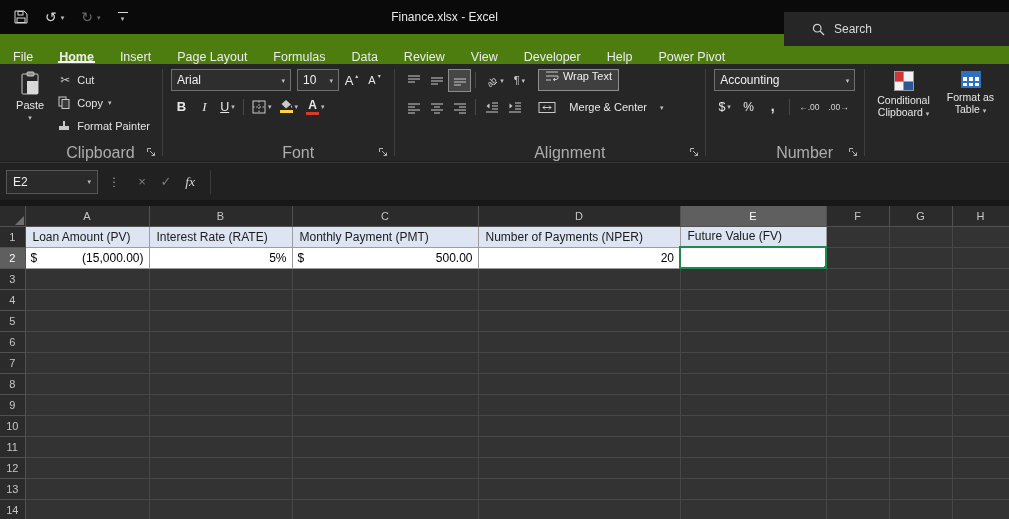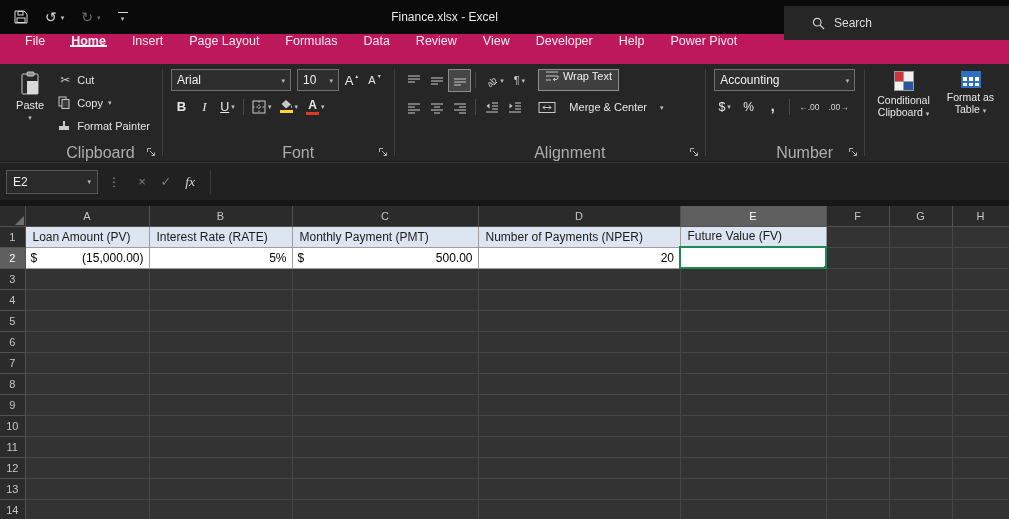--- a/index.html
+++ b/index.html
@@ -21,24 +21,24 @@
 
   
   .title-bar{height:34px;background:#0a0a0a;display:flex;align-items:center;position:relative;padding-left:14px;}
   .qat{display:flex;align-items:center;gap:17px;z-index:2;}
   .tb-btn{display:flex;align-items:center;gap:4px;color:#d9d9d9;font-size:14px;line-height:1;}
   .tb-btn.disabled{color:#6b6b6b;}
   .tb-btn.disabled .dd{color:#6b6b6b;}
   .qat-line{display:flex;flex-direction:column;align-items:center;line-height:1;}
   .qat-line .bar{width:10px;height:1px;background:#d9d9d9;margin-bottom:2px;}
   .tb-title{position:absolute;left:0;right:120px;text-align:center;color:#e8e8e8;font-size:12px;pointer-events:none;}
-  .search-box{position:absolute;right:0;top:6px;width:225px;height:34px;background:#262626;display:flex;align-items:center;padding-left:28px;gap:9px;font-size:12px;color:#dadada;cursor:pointer;}
-
-  
-  .tab-row{height:30px;background:#be185d;display:flex;align-items:flex-start;padding-left:12px;}
+  .search-box{position:absolute;right:0;top:12px;width:225px;height:34px;background:#262626;display:flex;align-items:center;padding-left:28px;gap:9px;font-size:12px;color:#dadada;cursor:pointer;}
+
+  
+  .tab-row{height:30px;background:#4d7c0f;display:flex;align-items:flex-end;padding-left:0;}
   .rtab{display:flex;align-items:center;padding:0 13px;font-size:12.5px;color:#ececec;position:relative;cursor:pointer;white-space:nowrap;}
   .rtab.active{font-weight:700;}
   .rtab.active::after{content:"";position:absolute;left:12px;right:12px;bottom:1px;height:2px;background:#f5f5f5;}
 
   
   .ribbon{height:98px;background:#262626;display:flex;align-items:stretch;padding:0 2px;border-bottom:1px solid #1c1c1c;}
   .vsep{width:1px;background:#3e3e3e;margin:5px 2px;}
   .rgroup{display:flex;flex-direction:column;}
   .rg-content{flex:1;display:flex;padding:5px 6px 0 6px;}
   .rg-content.col{flex-direction:column;}

